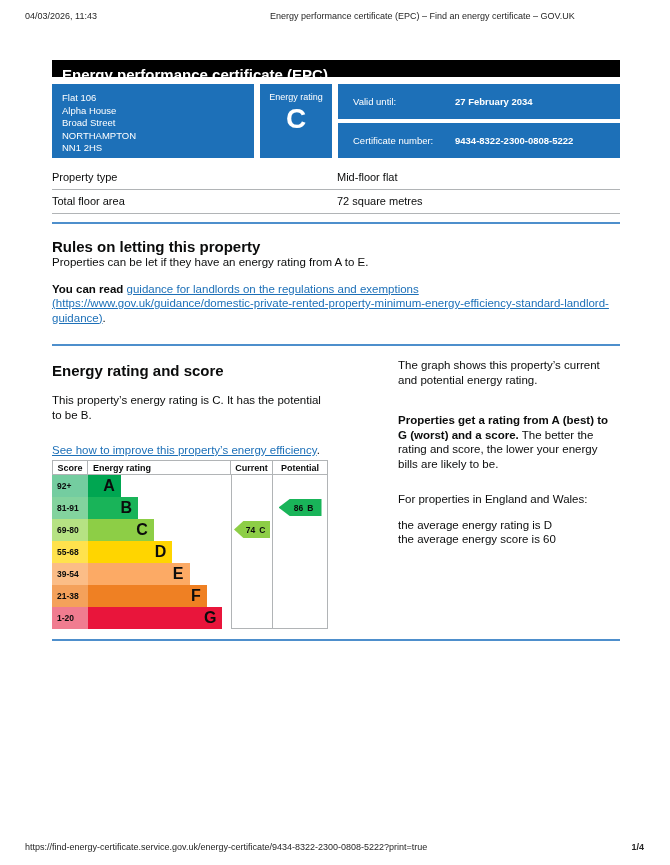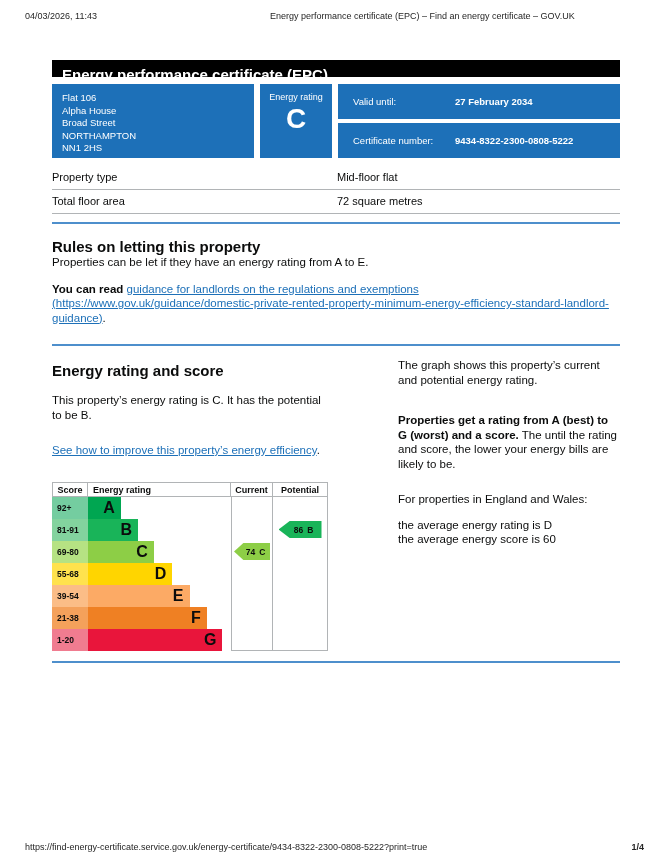--- a/index.html
+++ b/index.html
@@ -53,21 +53,21 @@
   .rightcol { width:262px; margin-left:26px; padding-top:12px; }
   .leftcol h2 { margin-top:16px; }
   .leftcol .desc { margin-top:14px; }
   .leftcol .linkp { margin-top:21px; }
   .rightcol .rp1 { margin-top:0; }
   .rightcol .rp2 { margin-top:26px; }
   .rightcol .rp3 { margin-top:21px; }
   .rightcol .rp4 { margin-top:11px; }
 
   
-  .epc-chart { margin-top:24px; width:276px; }
+  .epc-chart { margin-top:2px; width:276px; }
   .crow { display:flex; height:22px; }
   .crow.head { height:15px; }
   .hc { border:1px solid #b1b4b6; font-size:9px; font-weight:bold; line-height:12px; padding-top:1px; }
   .hc + .hc { border-left:none; }
   .hc.c0, .hc.c2, .hc.c3 { text-align:center; }
   .hc.c1 { padding-left:5px; }
   .c0 { width:36px; }
   .c1 { width:143px; }
   .c2 { width:42px; }
   .c3 { width:55px; }
@@ -229,21 +229,21 @@
                 <span class="lt">G</span>
               </div>
             </div>
             <div class="vc c2 last"></div>
             <div class="vc c3 last"></div>
           </div>
         </div>
     </div>
     <div class="rightcol">
       <p class="rp1">The graph shows this property’s current and potential energy rating.</p>
-      <p class="rp2"><strong>Properties get a rating from A (best) to G (worst) and a score.</strong><span> The until the rating and score, the lower your energy bills are likely to be.</span></p>
+      <p class="rp2"><strong>Properties get a rating from A (best) to G (worst) and a score.</strong><span> The better the rating and score, the lower your energy bills are likely to be.</span></p>
       <p class="rp3">For properties in England and Wales:</p>
       <p class="rp4"><span>the average energy rating is D</span><br><span>the average energy score is 60</span></p>
     </div>
   </div>
 
   <div class="sep sep3"></div>
 
 </div>
 
 <div class="print-footer">

